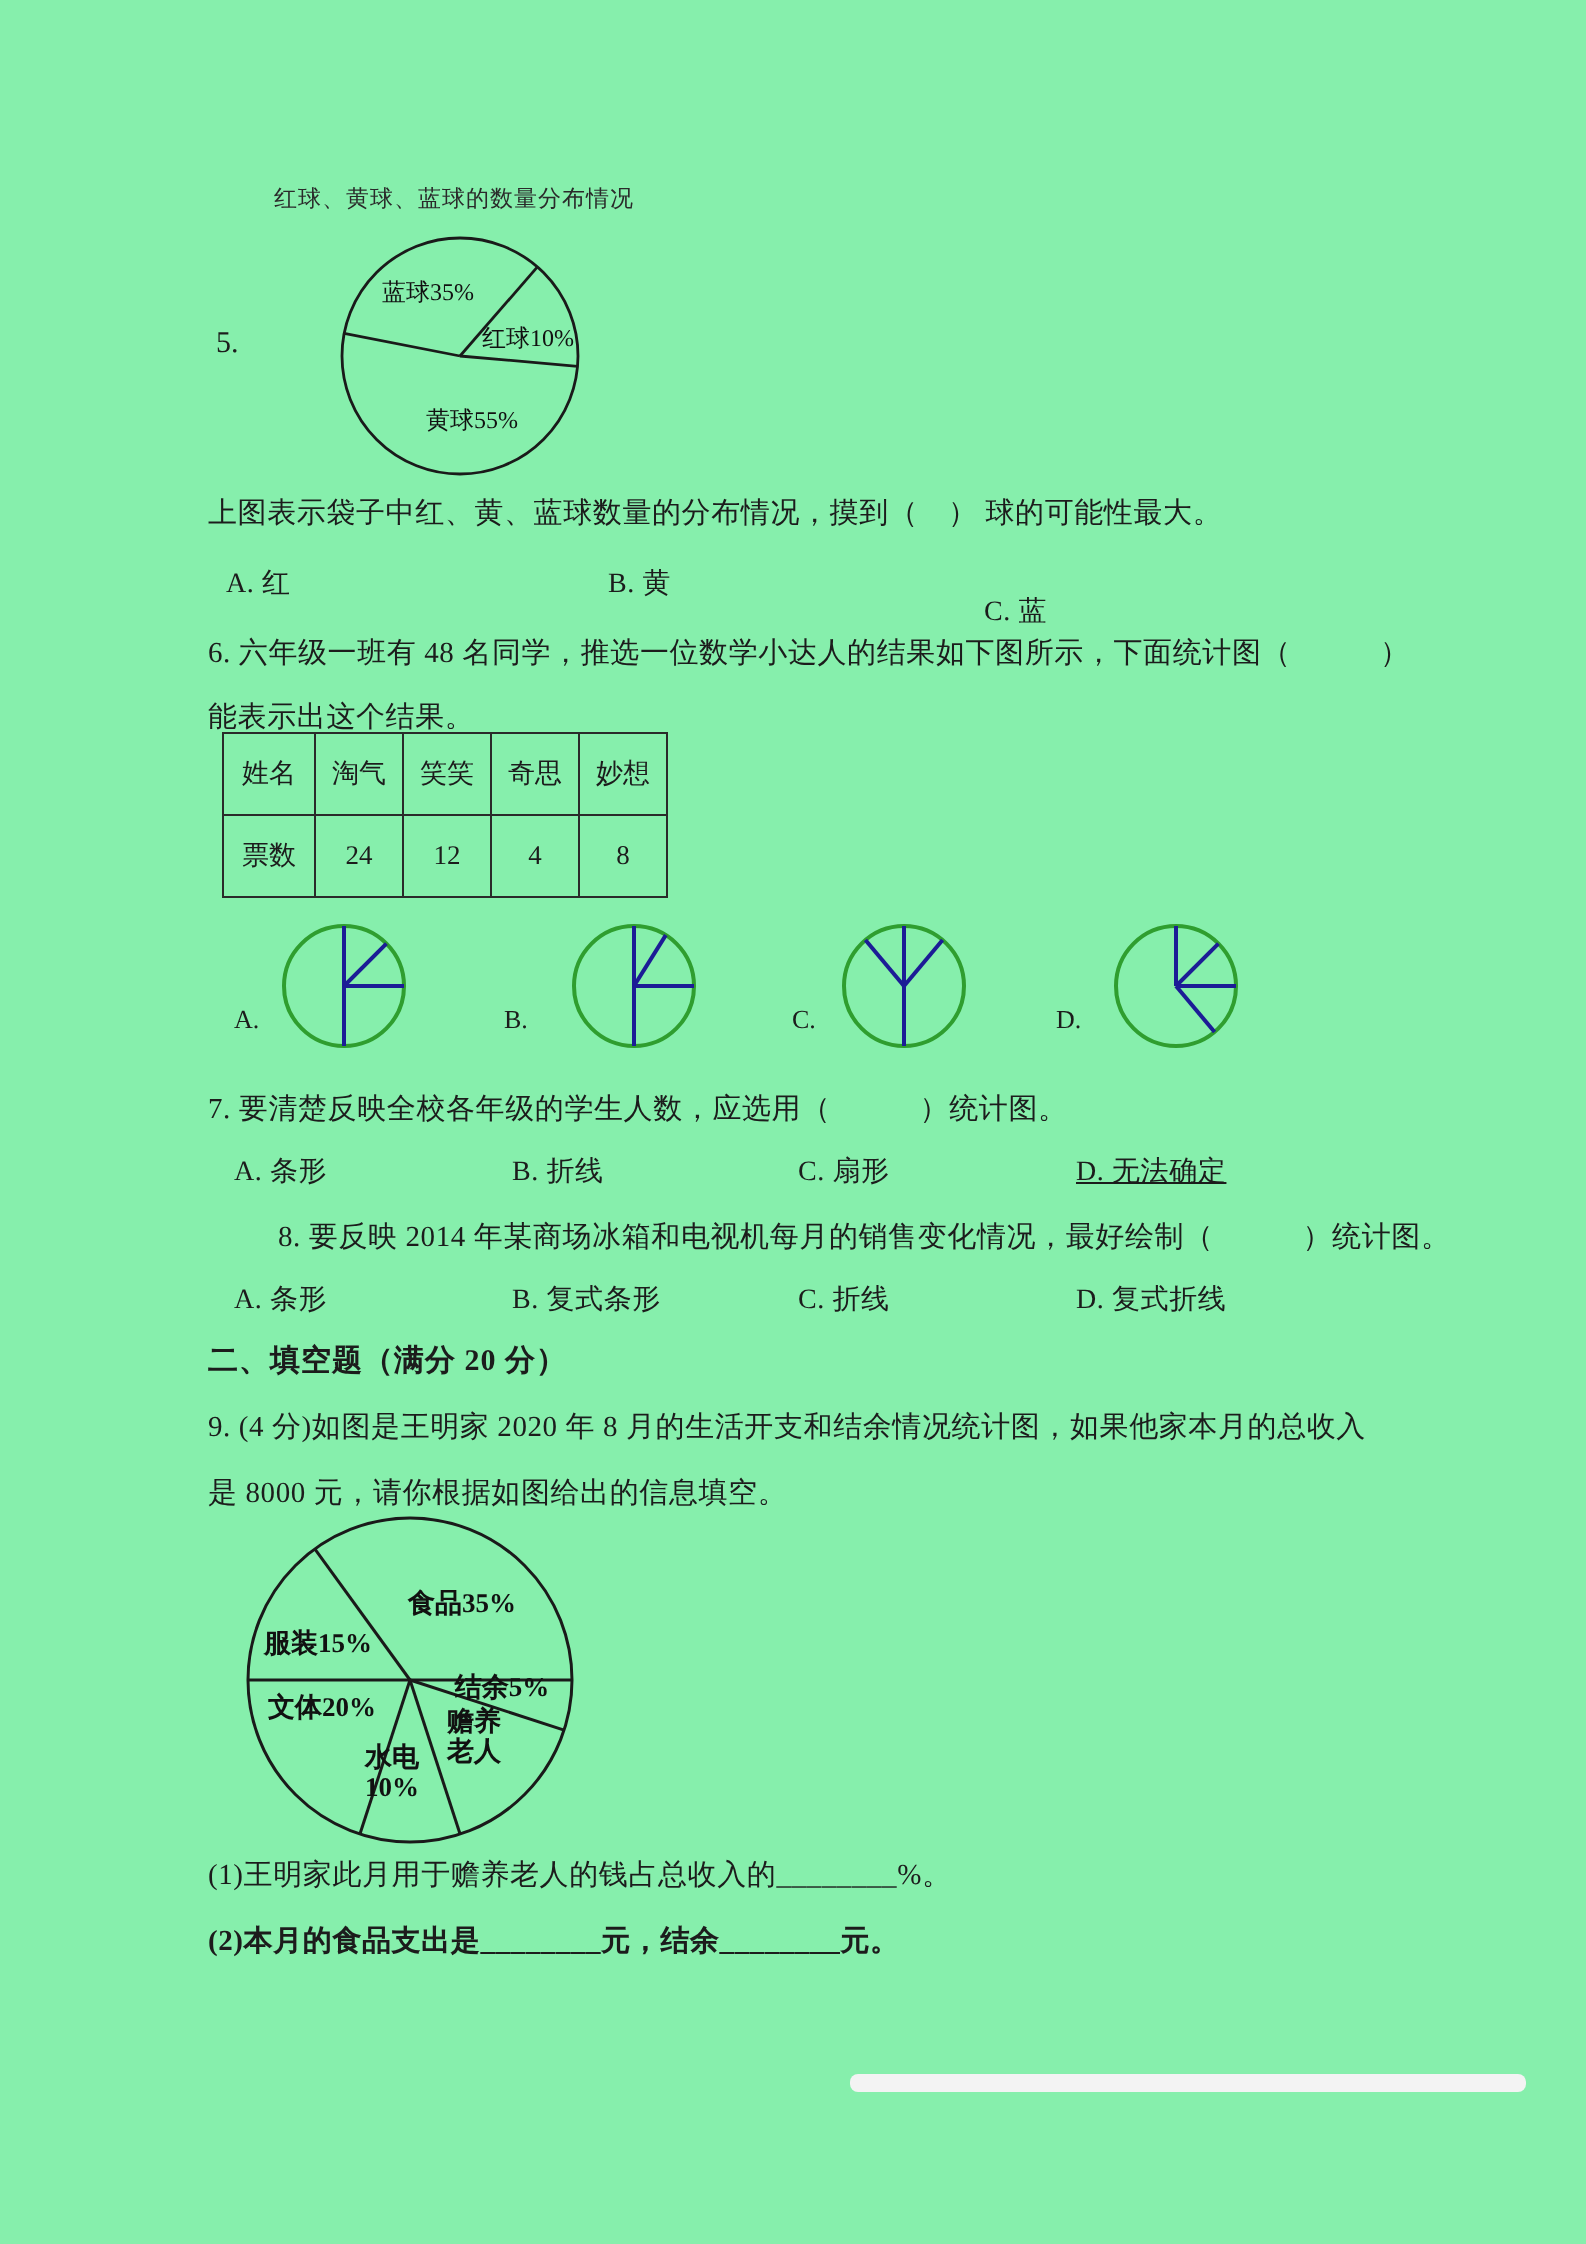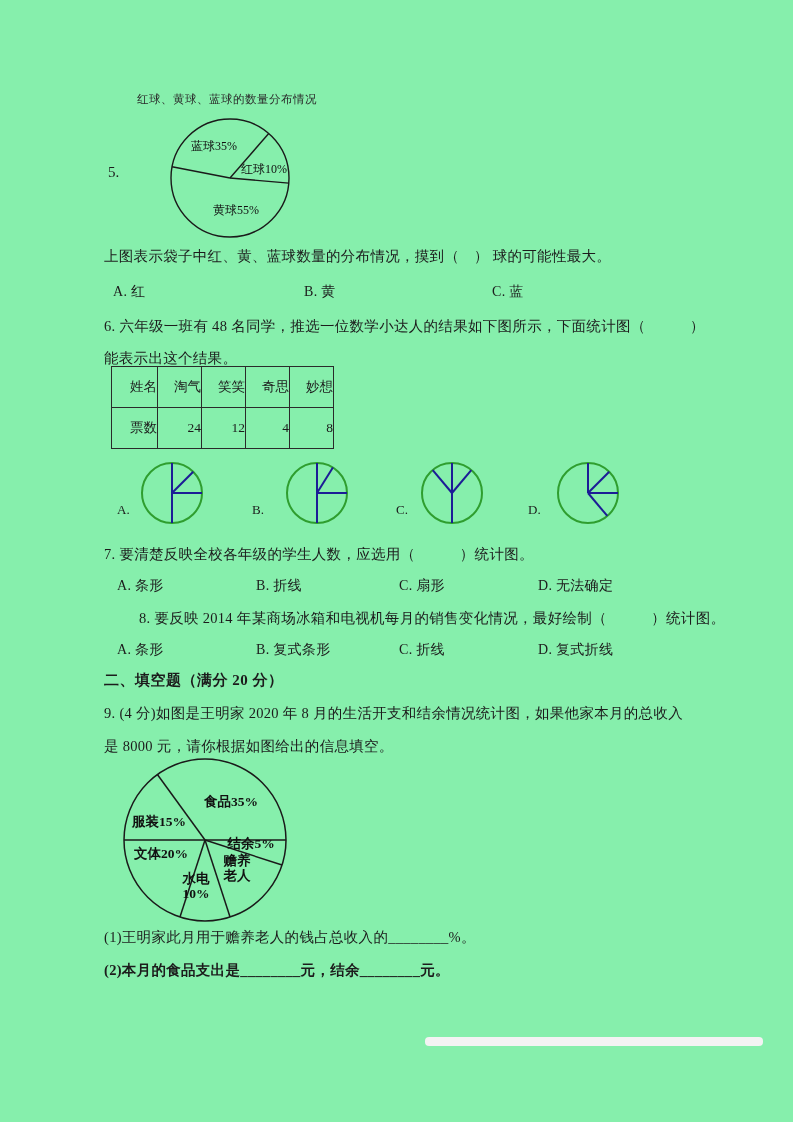--- a/index.html
+++ b/index.html
@@ -20,21 +20,21 @@
   .heading{font-size:15px;font-weight:bold;letter-spacing:.5px;}
   .letter{font-size:13px;}
   table.vote-table{
     position:absolute;left:111px;top:366px;
     border-collapse:collapse;
     font-size:13.5px;
     table-layout:fixed;
   }
   table.vote-table td{
     border:1.2px solid #2a2a2a;
-    text-align:right;vertical-align:middle;
+    text-align:center;vertical-align:middle;
     height:40px;padding:0;
   }
   .pie-label{font-family:"Liberation Serif","DejaVu Serif",serif;font-size:12px;fill:#111;}
   .pie-label.big{font-size:13.5px;font-weight:bold;}
   .footer-bar{
     position:absolute;
     background:#f3f3f3;border-radius:4px;
   }
 </style>
 </head>
@@ -50,21 +50,21 @@
       <line x1="68" y1="66" x2="126.78" y2="71.14" stroke="#1a1a1a" stroke-width="1.4"></line>
       <line x1="68" y1="66" x2="10.08" y2="54.74" stroke="#1a1a1a" stroke-width="1.4"></line>
       <text x="52" y="38" text-anchor="middle" class="pie-label "><tspan x="52" dy="0">蓝球35%</tspan></text>
       <text x="102" y="61" text-anchor="middle" class="pie-label "><tspan x="102" dy="0">红球10%</tspan></text>
       <text x="74" y="102" text-anchor="middle" class="pie-label "><tspan x="74" dy="0">黄球55%</tspan></text>
     </svg>
 
   <div class="abs stem" style="left:104px;top:247px;text-align:right;">上图表示袋子中红、黄、蓝球数量的分布情况，摸到（　） 球的可能性最大。</div>
   <div class="abs opt" style="left:113px;top:283px;">A. 红</div>
   <div class="abs opt" style="left:304px;top:283px;">B. 黄</div>
-  <div class="abs opt" style="left:492px;top:283px;">C. 蓝</div>
+  <div class="abs opt" style="left:492px;top:297px;">C. 蓝</div>
 
   <div class="abs stem" style="left:104px;top:317px;">6. 六年级一班有 48 名同学，推选一位数学小达人的结果如下图所示，下面统计图（　　　）</div>
   <div class="abs stem" style="left:104px;top:349px;">能表示出这个结果。</div>
 
   <table class="vote-table">
     <colgroup>
       <col style="width:46px">
         <col style="width:44px">
         <col style="width:44px">
       <col style="width:44px">
@@ -121,21 +121,21 @@
       <line x1="34" y1="34" x2="34.00" y2="4.00" stroke="#1c1c96" stroke-width="2"></line>
       <line x1="34" y1="34" x2="55.21" y2="12.79" stroke="#1c1c96" stroke-width="2"></line>
       <line x1="34" y1="34" x2="64.00" y2="34.00" stroke="#1c1c96" stroke-width="2"></line>
       <line x1="34" y1="34" x2="53.28" y2="56.98" stroke="#1c1c96" stroke-width="2"></line>
     </svg>
 
   <div class="abs stem" style="left:104px;top:545px;">7. 要清楚反映全校各年级的学生人数，应选用（　　　）统计图。</div>
   <div class="abs opt" style="left:117px;top:577px;">A. 条形</div>
   <div class="abs opt" style="left:256px;top:577px;">B. 折线</div>
   <div class="abs opt" style="left:399px;top:577px;">C. 扇形</div>
-  <div class="abs opt" style="left:538px;top:577px;">D. 无法确定</div>
+  <div class="abs opt" style="left:538px;top:577px;text-decoration:underline;">D. 无法确定</div>
 
   <div class="abs stem" style="left:104px;top:609px;margin-left:35px;">8. 要反映 2014 年某商场冰箱和电视机每月的销售变化情况，最好绘制（　　　）统计图。</div>
   <div class="abs opt" style="left:117px;top:641px;">A. 条形</div>
   <div class="abs opt" style="left:256px;top:641px;">B. 复式条形</div>
   <div class="abs opt" style="left:399px;top:641px;">C. 折线</div>
   <div class="abs opt" style="left:538px;top:641px;">D. 复式折线</div>
 
   <div class="abs heading" style="left:104px;top:671px;">二、填空题（满分 20 分）</div>
 
   <div class="abs stem" style="left:104px;top:704px;">9. (4 分)如图是王明家 2020 年 8 月的生活开支和结余情况统计图，如果他家本月的总收入</div>

